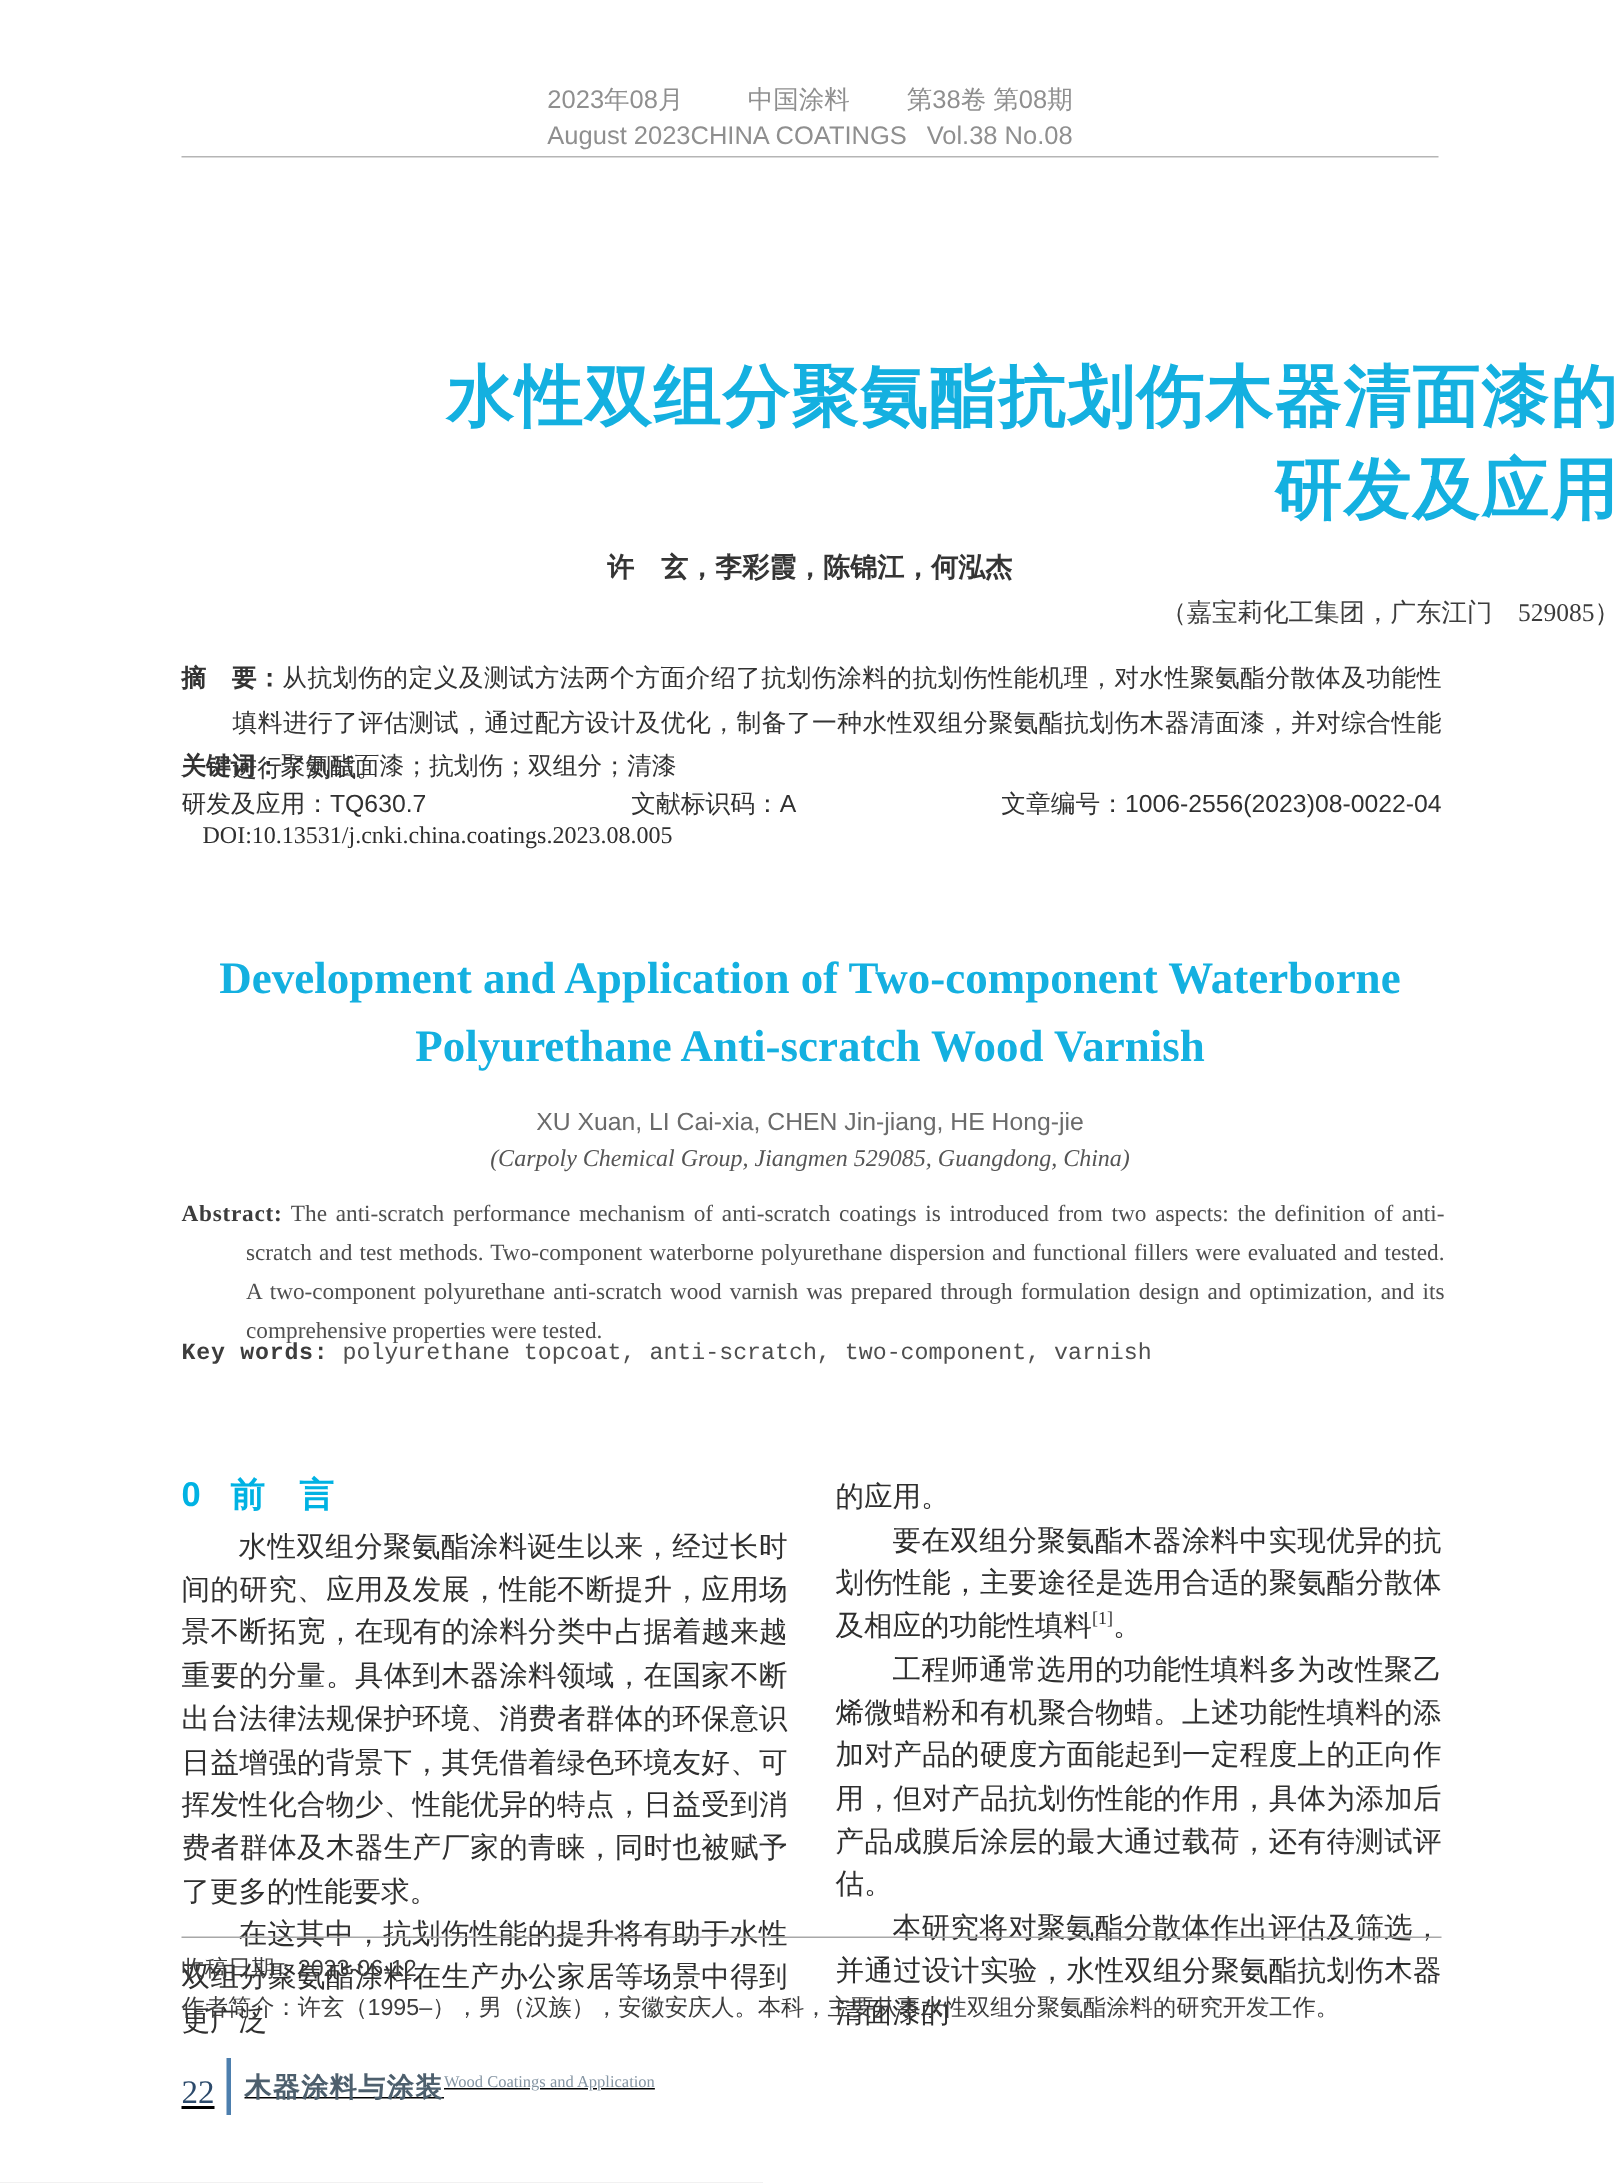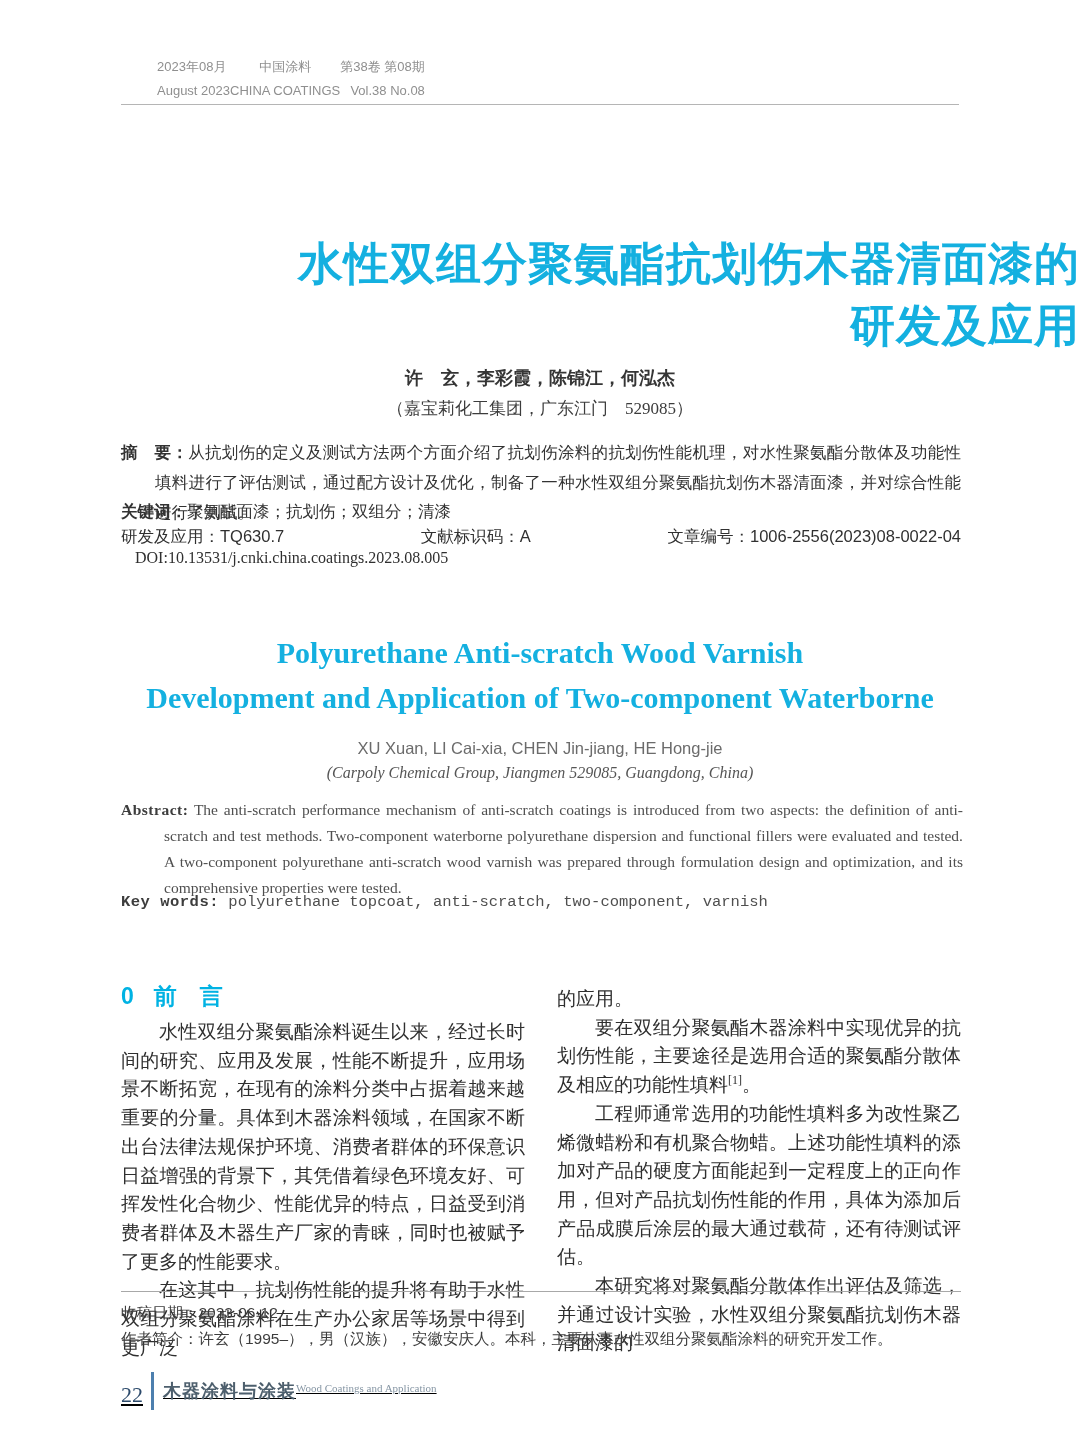--- a/index.html
+++ b/index.html
@@ -11,22 +11,22 @@
     background: #ffffff;
     margin: 0 auto;
     font-family: "Liberation Sans", sans-serif;
     overflow: hidden;
   }
 
   
   .journal-header {
     position: absolute;
     top: 55px; left: 121px; width: 838px;
-    display: flex; justify-content: flex-start;
-    color: #8f8f8f; font-size: 13px; line-height: 24px; margin-left: 36px;
+    display: flex; justify-content: center;
+    color: #8f8f8f; font-size: 17px; line-height: 24px;
   }
   .journal-header .hcol { display: flex; flex-direction: column; }
   .journal-header .hcol.center { text-align: center; }
   .journal-header .hcol.right { text-align: right; }
   .header-rule {
     position: absolute; top: 104px; left: 121px; width: 838px;
     border-top: 1px solid #b5b5b5;
   }
 
   
@@ -36,21 +36,21 @@
     font-weight: bold; font-size: 45px; line-height: 62px;
     letter-spacing: 1px; white-space: nowrap;
   }
   .cn-authors {
     position: absolute; top: 366px; left: 0; width: 100%;
     text-align: center; font-family: "Liberation Serif", serif;
     font-weight: bold; font-size: 18px; color: #353535;
   }
   .cn-affiliation {
     position: absolute; top: 397px; left: 0; width: 100%;
-    text-align: center; font-family: "Liberation Serif", serif;
+    text-align: right; font-family: "Liberation Serif", serif;
     font-size: 17px; color: #3c3c3c;
   }
 
   
   .cn-abstract {
     position: absolute; top: 437px; left: 121px; width: 840px;
     font-size: 16.5px; line-height: 30px; color: #333;
     text-align: justify;
     padding-left: 34px; text-indent: -34px;
   }
@@ -194,22 +194,22 @@
   <div class="cn-keywords"><span class="lbl">关键词：</span><span>聚氨酯面漆；抗划伤；双组分；清漆</span></div>
 
   <div class="meta-row">
     <span>研发及应用：TQ630.7</span>
     <span>文献标识码：A</span>
     <span>文章编号：1006-2556(2023)08-0022-04</span>
   </div>
   <div class="doi-line">DOI:10.13531/j.cnki.china.coatings.2023.08.005</div>
 
   <div class="en-title">
+    <div>Development and Application of Two-component Waterborne</div>
     <div>Polyurethane Anti-scratch Wood Varnish</div>
-    <div>Development and Application of Two-component Waterborne</div>
   </div>
   <div class="en-authors">XU Xuan, LI Cai-xia, CHEN Jin-jiang, HE Hong-jie</div>
   <div class="en-affiliation">(Carpoly Chemical Group, Jiangmen 529085, Guangdong, China)</div>
 
   <div class="en-abstract"><span class="lbl">Abstract:</span> <span>The anti-scratch performance mechanism of anti-scratch coatings is introduced from two aspects: the definition of anti-scratch and test methods. Two-component waterborne polyurethane dispersion and functional fillers were evaluated and tested. A two-component polyurethane anti-scratch wood varnish was prepared through formulation design and optimization, and its comprehensive properties were tested.</span></div>
   <div class="en-keywords"><span class="lbl">Key words:</span> <span>polyurethane topcoat, anti-scratch, two-component, varnish</span></div>
 
   <div class="columns">
     <div class="col col-left">
       <div class="section-heading">

